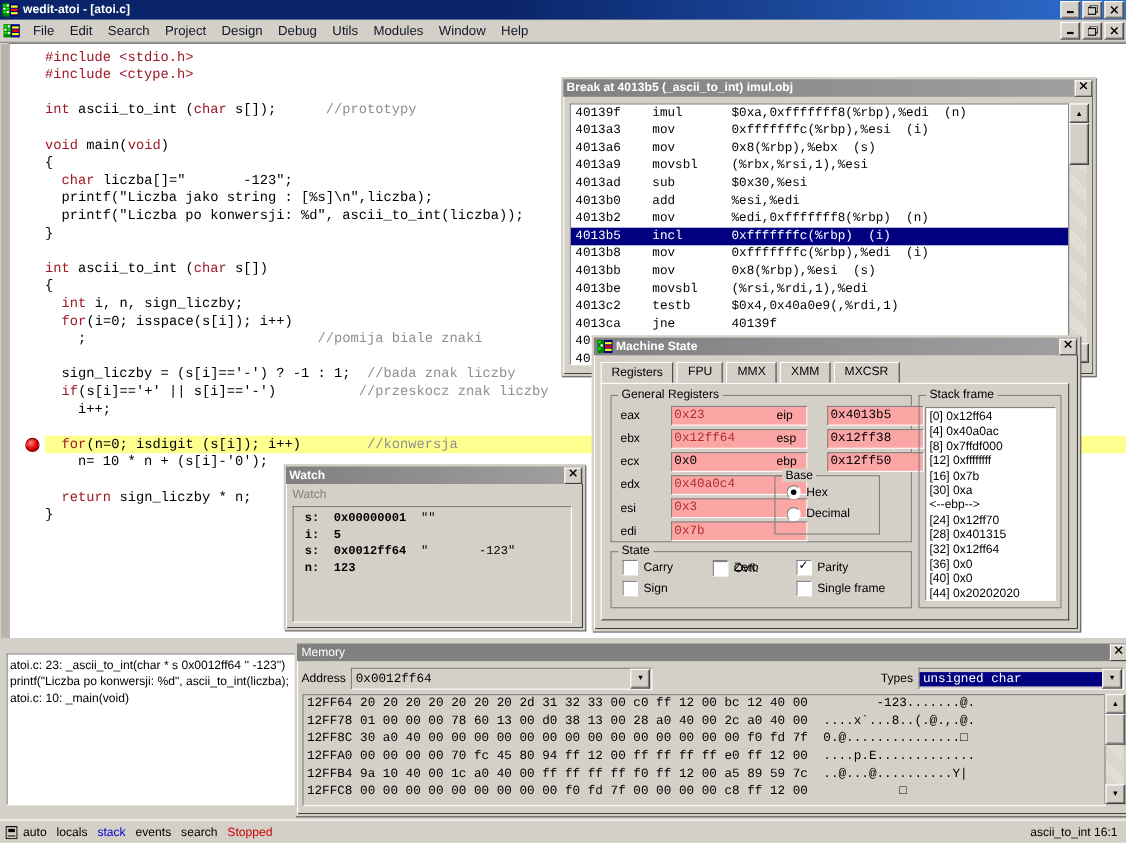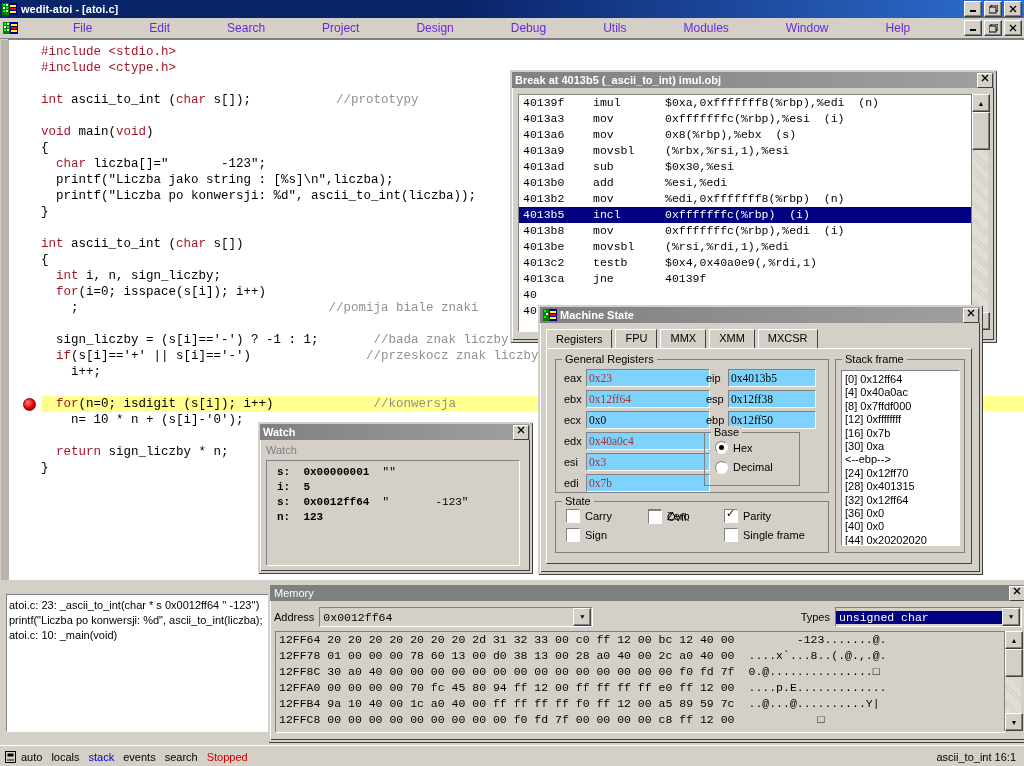--- a/index.html
+++ b/index.html
@@ -30,21 +30,21 @@
     font-size:9px;line-height:9px;color:#000;font-family:"Liberation Sans",sans-serif;
   }
 
   
   .menubar{
     position:absolute;left:0;top:18px;width:1024px;height:20px;
     background:#d4d0c8;display:flex;align-items:center;
     border-bottom:1px solid #808080;
   }
   .menubar .mb-icon{width:16px;height:14px;margin:0 4px 0 3px;}
-  .menuitem{padding:2px 7px;font-size:12px;color:#6d28d9;cursor:default;margin-left:43px;}
+  .menuitem{padding:2px 7px;font-size:12px;color:#0f172a;cursor:default;}
   .menu-win-buttons{position:absolute;right:2px;top:2px;display:flex;gap:2px;}
 
   
   .mdiclient{
     position:absolute;left:0;top:39px;width:1024px;height:541px;
     background:#d4d0c8;
   }
   .editor{
     position:absolute;left:8px;top:0px;width:1016px;height:541px;
     background:#fff;
@@ -54,21 +54,21 @@
     position:absolute;left:0;top:0;width:30px;height:541px;background:#fff;
   }
   .gutter-shadow{position:absolute;left:-8px;top:0;width:8px;height:541px;background:#b8b4ac;}
   .codearea{
     position:absolute;left:32px;top:4px;right:0;
     font-family:"Liberation Mono","DejaVu Sans Mono",monospace;
     font-size:12.5px;line-height:16px;white-space:pre;color:#000;
   }
   .code-line{height:16px;white-space:pre;}
   .kw{color:#a01828;}
-  .cm{color:#909090;margin-left:40px;}
+  .cm{color:#909090;}
   .hl{background:#ffff90;}
   .bp{
     position:absolute;left:14px;width:11px;height:11px;border-radius:50%;
     background:radial-gradient(circle at 35% 32%, #ff8080 0%, #e00000 55%, #900000 100%);
     border:1px solid #800000;
   }
 
   
   .win{position:absolute;background:#d4d0c8;
        border:2px solid #d4d0c8;
@@ -154,24 +154,24 @@
     border-top:1px solid #fff;border-left:1px solid #fff;
     border-right:1px solid #404040;border-bottom:1px solid #404040;
   }
   .group{position:absolute;border:1px solid #808080;border-top-color:#808080;}
   .group>.gl{
     position:absolute;top:-7px;left:6px;background:#d4d0c8;padding:0 3px;font-size:11px;color:#000;
   }
   .reg{position:absolute;display:flex;align-items:center;}
   .reg .rn{width:22px;font-size:11px;text-align:left;color:#000;}
   .regbox{
-    background:#7dd3fc;height:16px;line-height:16px;padding:0 2px;
-    border-top:1px solid #808080;border-left:1px solid #808080;
-    border-right:1px solid #fff;border-bottom:1px solid #fff;
-    font-family:Liberation Serif, serif;font-size:11.5px;
+    background:#fca5a5;height:16px;line-height:16px;padding:0 2px;
+    border-top:1px solid #808080;border-left:1px solid #808080;
+    border-right:1px solid #fff;border-bottom:1px solid #fff;
+    font-family:Liberation Mono, monospace;font-size:11.5px;margin-left:24px;
   }
   .regbox.changed{color:#b03030;}
   .radio{width:11px;height:11px;border-radius:50%;
     background:#fff;border-top:1px solid #808080;border-left:1px solid #808080;
     border-right:1px solid #fff;border-bottom:1px solid #fff;
     display:inline-block;position:relative;}
   .radio.on::after{content:"";position:absolute;left:3px;top:3px;width:5px;height:5px;border-radius:50%;background:#000;}
   .chk{width:12px;height:12px;background:#fff;
     border-top:1px solid #808080;border-left:1px solid #808080;
     border-right:1px solid #fff;border-bottom:1px solid #fff;
@@ -346,20 +346,21 @@
     <div class="disasm-list" id="disasm-list">
         <div class="dl"><span class="a">40139f</span><span class="m">imul</span><span>$0xa,0xfffffff8(%rbp),%edi  (n)</span></div>
         <div class="dl"><span class="a">4013a3</span><span class="m">mov</span><span>0xfffffffc(%rbp),%esi  (i)</span></div>
         <div class="dl"><span class="a">4013a6</span><span class="m">mov</span><span>0x8(%rbp),%ebx  (s)</span></div>
         <div class="dl"><span class="a">4013a9</span><span class="m">movsbl</span><span>(%rbx,%rsi,1),%esi</span></div>
         <div class="dl"><span class="a">4013ad</span><span class="m">sub</span><span>$0x30,%esi</span></div>
         <div class="dl"><span class="a">4013b0</span><span class="m">add</span><span>%esi,%edi</span></div>
         <div class="dl"><span class="a">4013b2</span><span class="m">mov</span><span>%edi,0xfffffff8(%rbp)  (n)</span></div>
         <div class="dl sel"><span class="a">4013b5</span><span class="m">incl</span><span>0xfffffffc(%rbp)  (i)</span></div>
         <div class="dl"><span class="a">4013b8</span><span class="m">mov</span><span>0xfffffffc(%rbp),%edi  (i)</span></div>
+        <div class="dl"><span class="a">4013bb</span><span class="m">mov</span><span>0x8(%rbp),%esi  (s)</span></div>
         <div class="dl"><span class="a">4013be</span><span class="m">movsbl</span><span>(%rsi,%rdi,1),%edi</span></div>
         <div class="dl"><span class="a">4013c2</span><span class="m">testb</span><span>$0x4,0x40a0e9(,%rdi,1)</span></div>
         <div class="dl"><span class="a">4013ca</span><span class="m">jne</span><span>40139f</span></div>
         <div class="dl"><span class="a">40</span><span class="m"></span><span></span></div>
         <div class="dl"><span class="a">40</span><span class="m"></span><span></span></div>
       </div>
     <div class="scrollv">
       <div class="sb-arrow">▲</div>
       <div class="sb-thumb" style="top:18px;height:36px;"></div>
       <div class="sb-arrow" style="position:absolute;bottom:0;">▼</div>

